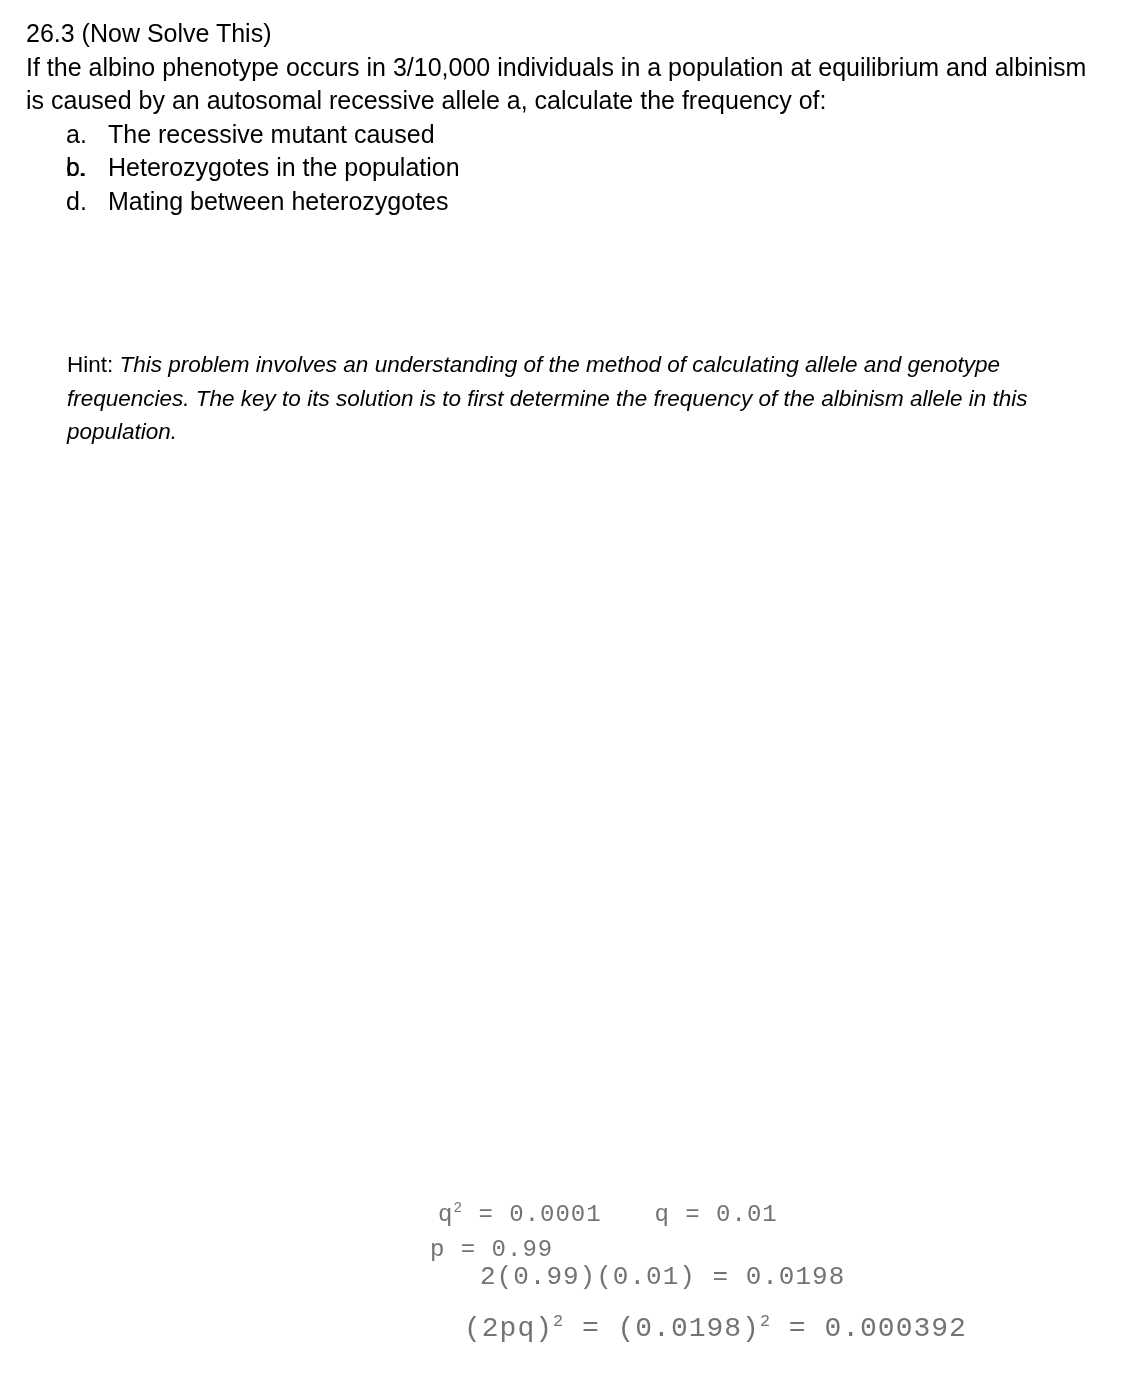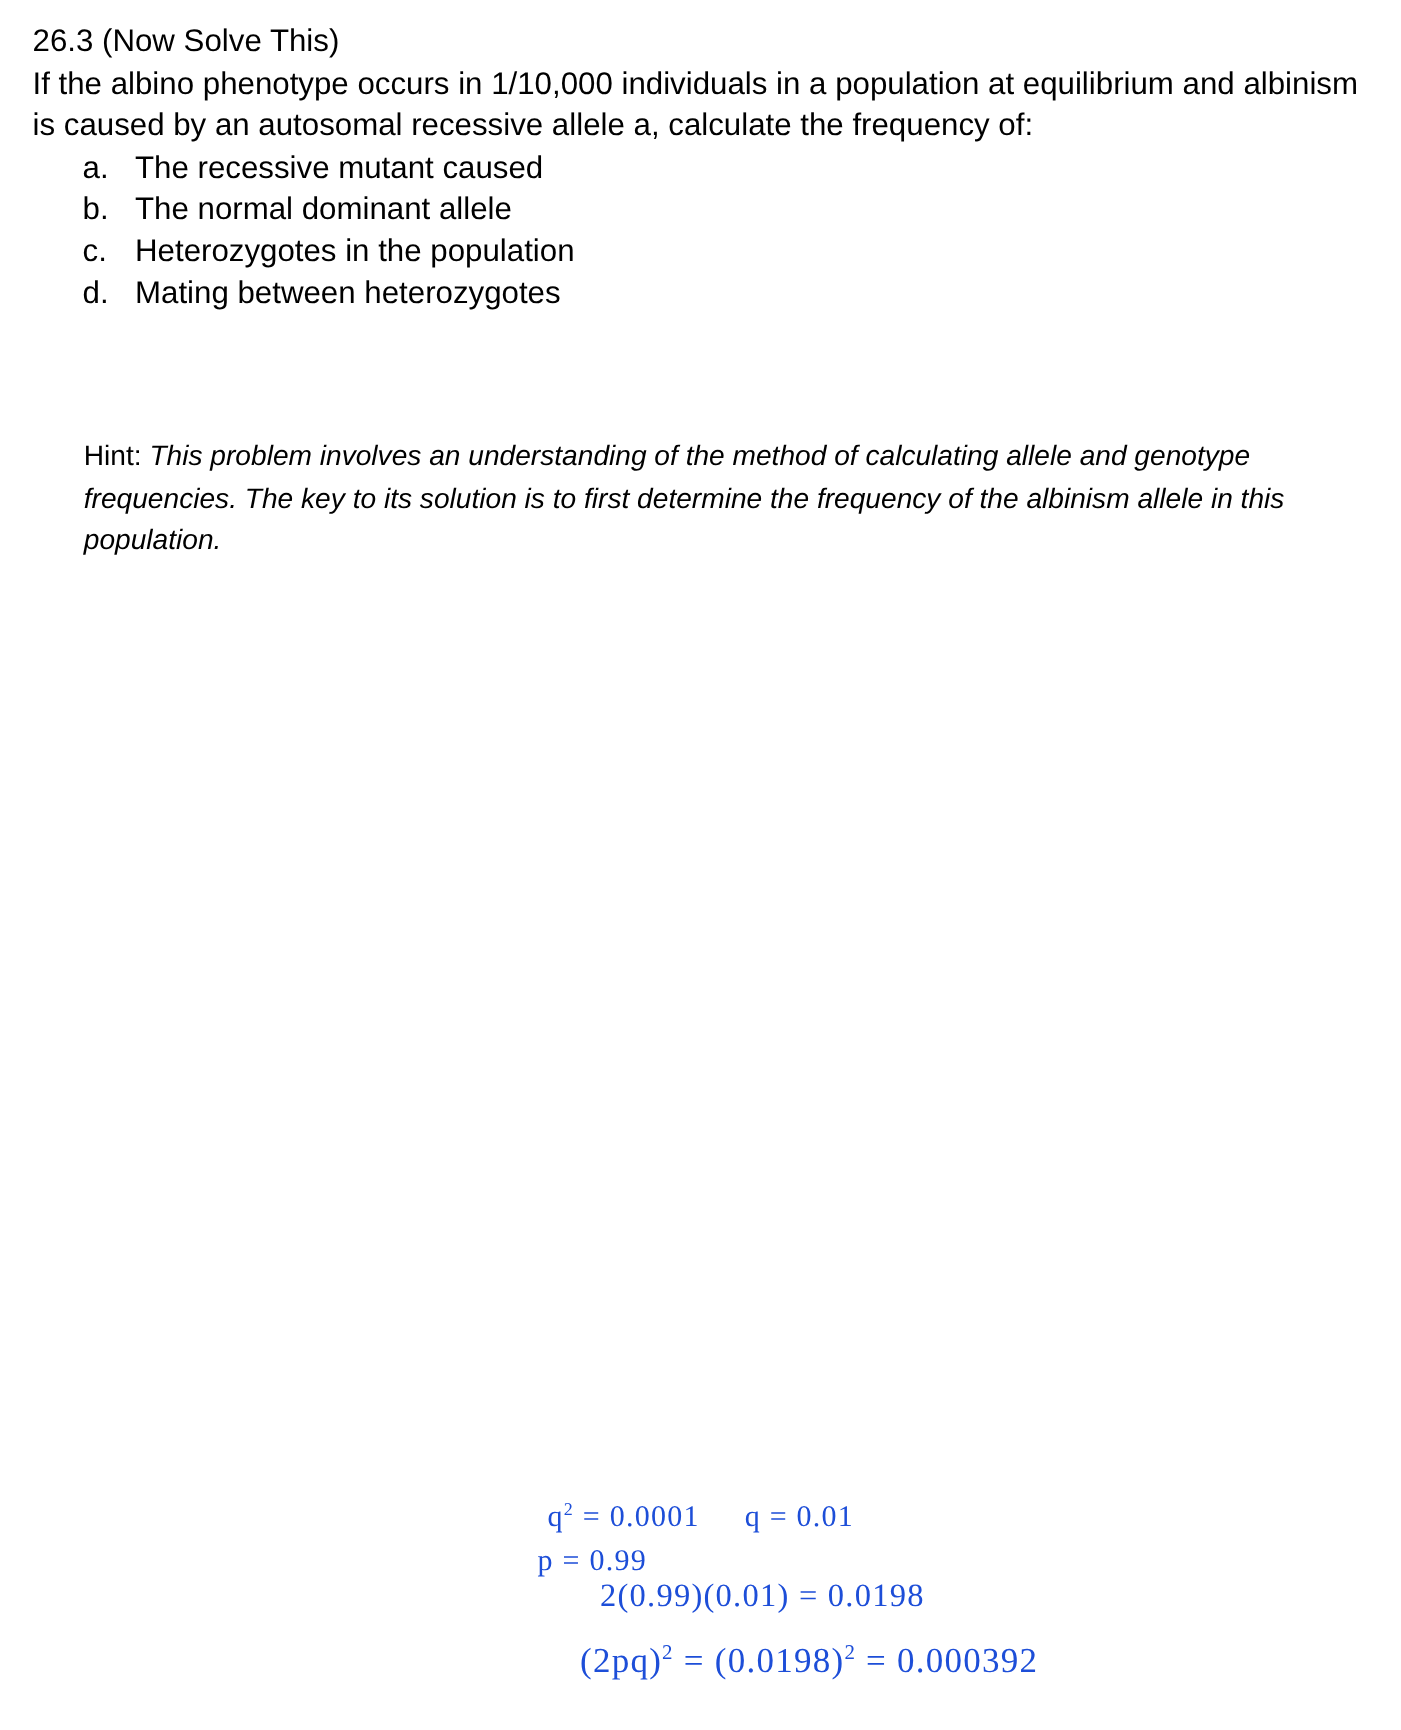--- a/index.html
+++ b/index.html
@@ -44,43 +44,42 @@
       left: 26px;
       top: 348px;
       width: 1060px;
       font-size: 22.5px;
       line-height: 33.5px;
       margin-left: 41px;
     }
     .hint .em { font-style: italic; }
     .hw {
       position: absolute;
-      font-family: Liberation Serif, serif;
-      color: #1d4ed8;
+      font-family: Liberation Mono, monospace;
+      color: #737373;
       white-space: nowrap;
       letter-spacing: 1px;
       font-weight: normal;
     }
     sup { font-size: 60%; }
   </style>
 </head>
 <body>
 
 <div class="doc">
   <div class="line">26.3 (Now Solve This)</div>
-  <div class="line">If the albino phenotype occurs in 1/10,000 individuals in a population at equilibrium and albinism</div>
+  <div class="line">If the albino phenotype occurs in 3/10,000 individuals in a population at equilibrium and albinism</div>
   <div class="line">is caused by an autosomal recessive allele a, calculate the frequency of:</div>
   <ol class="list">
     <li>
       <span class="marker">a.</span>
       <span>The recessive mutant caused</span>
     </li>
     <li>
       <span class="marker">b.</span>
-      <span>The normal dominant allele</span>
     </li>
     <li>
       <span class="marker">c.</span>
       <span>Heterozygotes in the population</span>
     </li>
     <li>
       <span class="marker">d.</span>
       <span>Mating between heterozygotes</span>
     </li>
   </ol>

